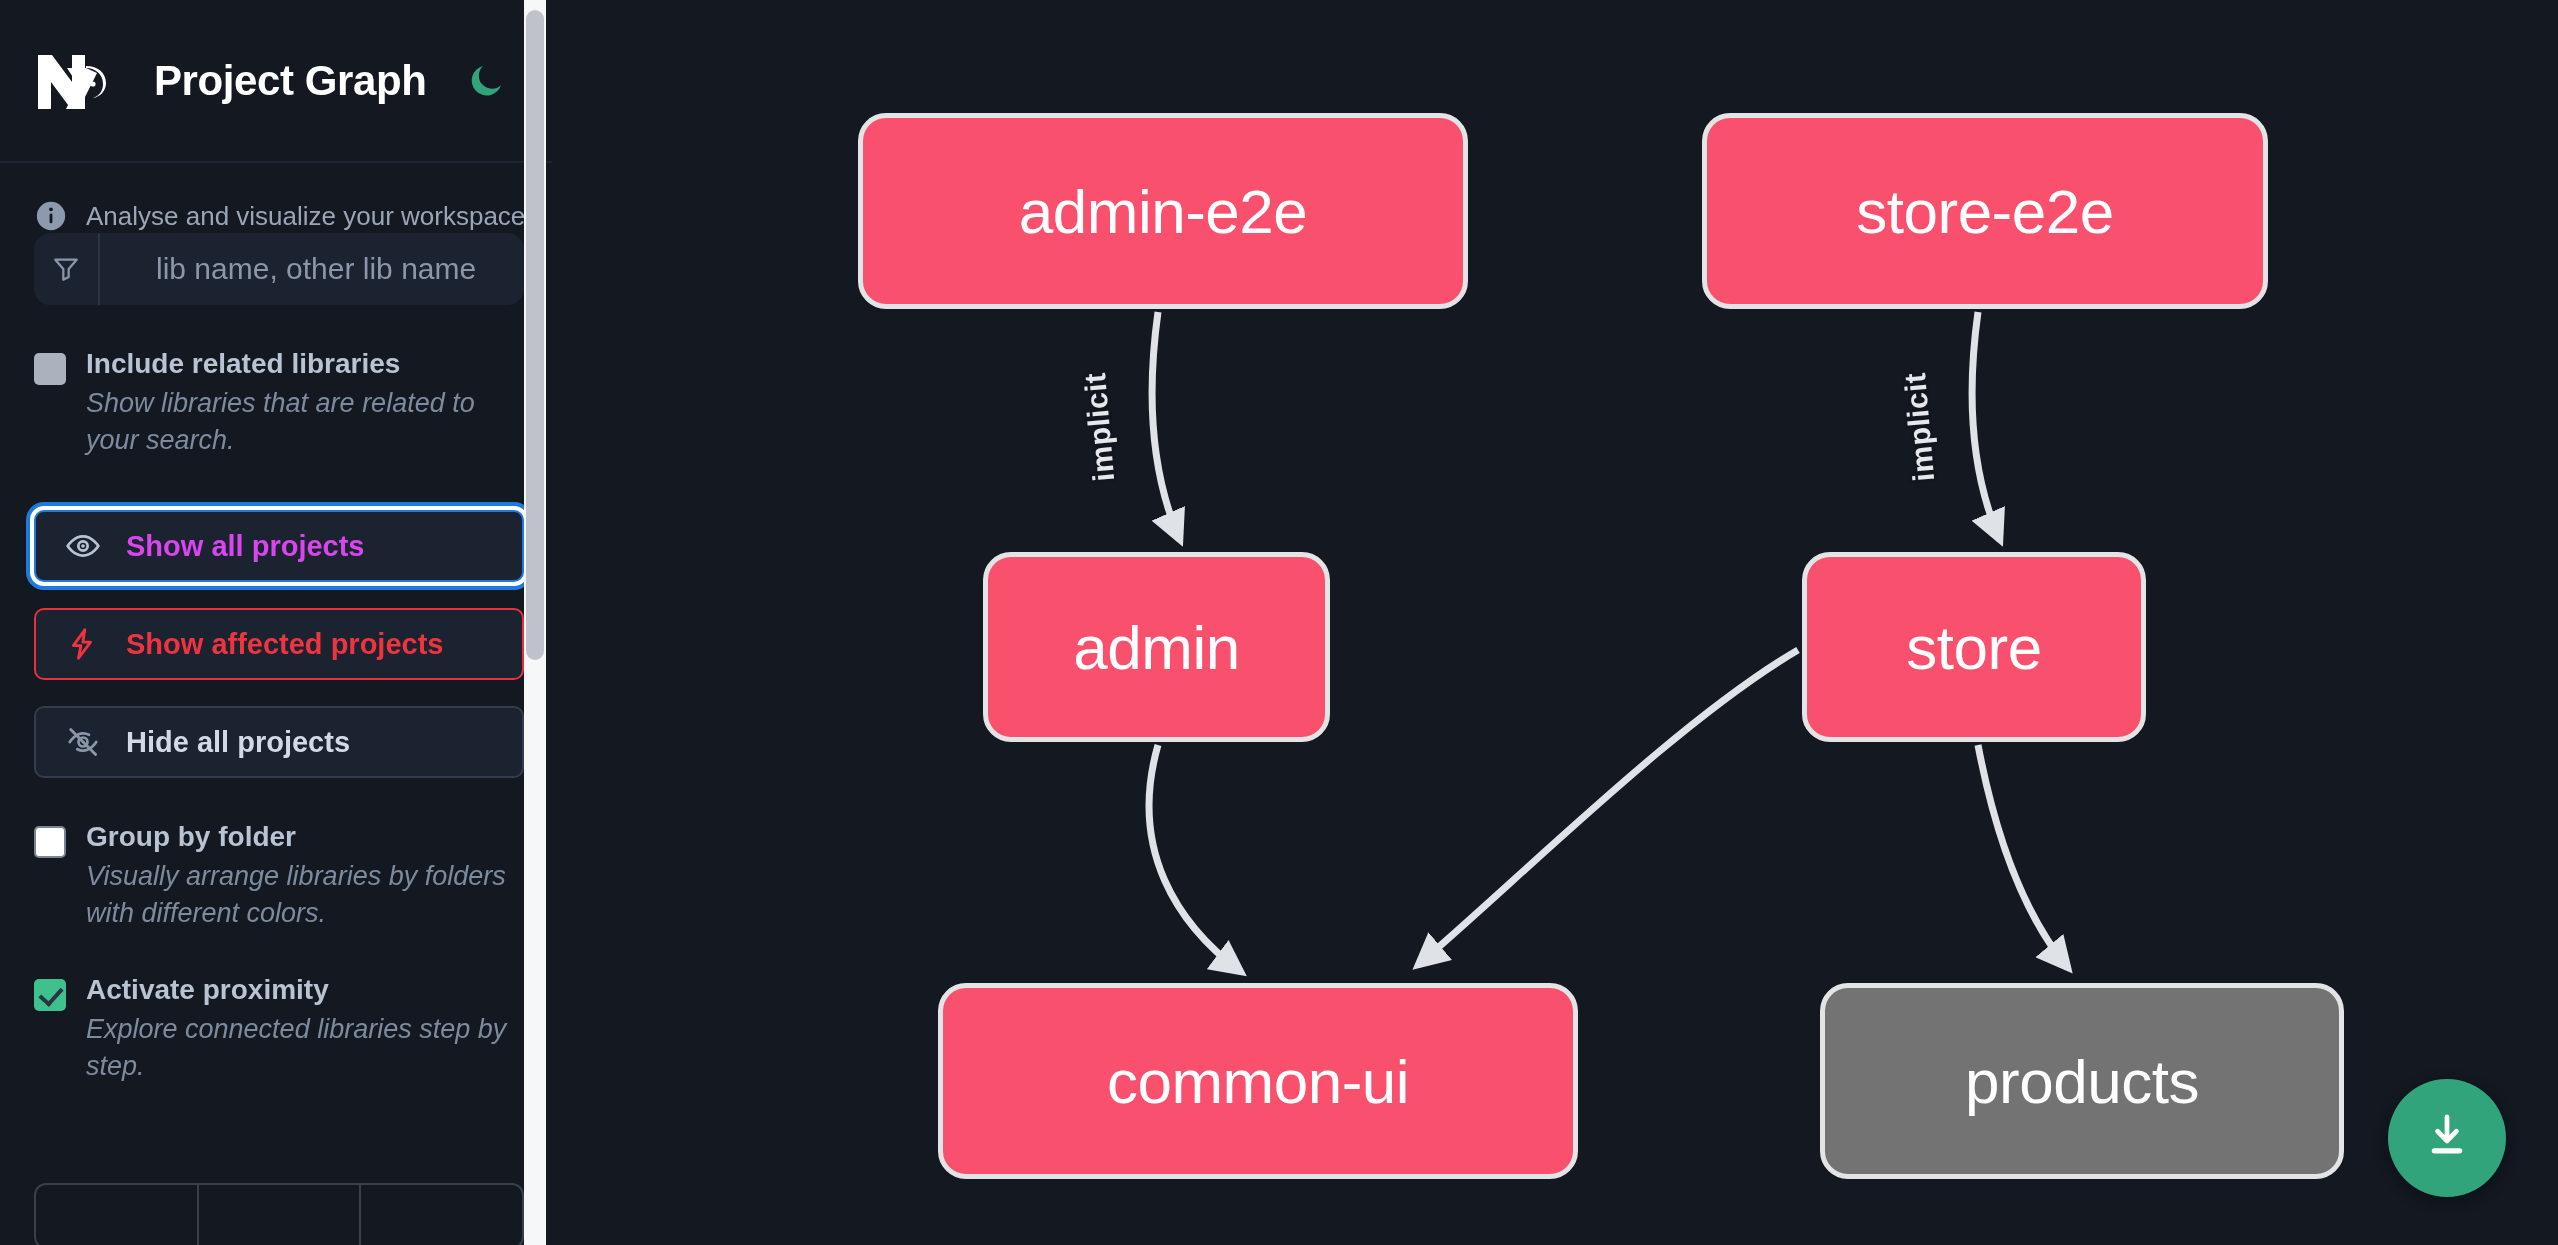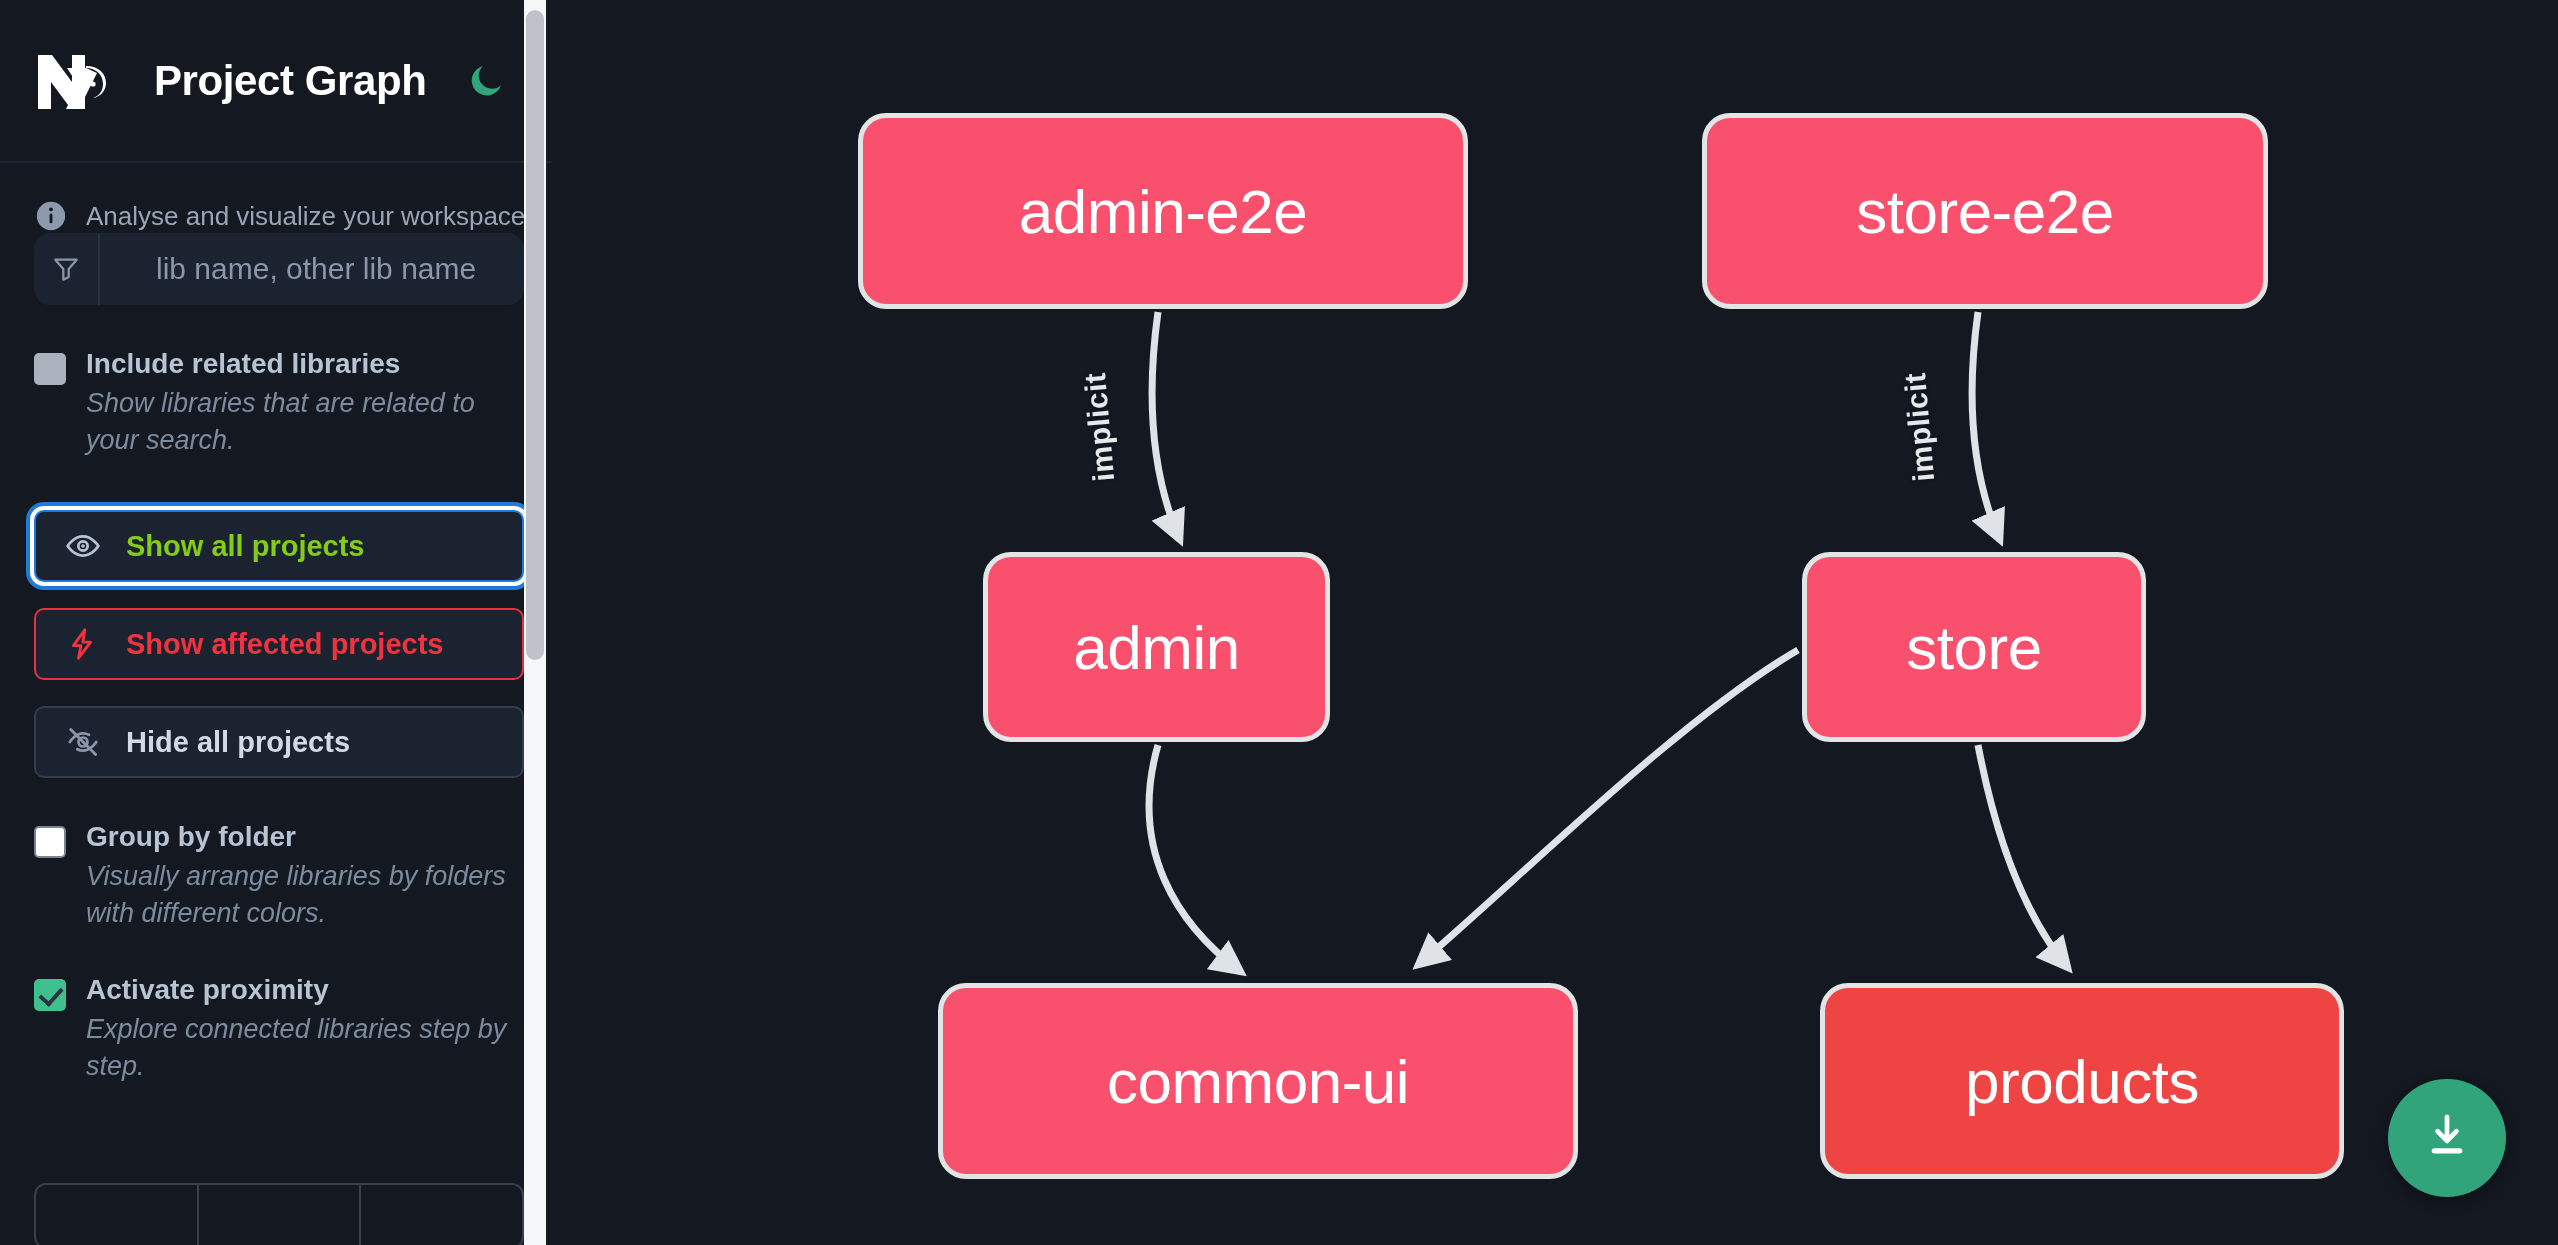--- a/index.html
+++ b/index.html
@@ -126,21 +126,21 @@
   .btn-stack { margin-top: 52px; display: flex; flex-direction: column; gap: 26px; }
   .pbtn {
     height: 72px;
     border-radius: 10px;
     display: flex; align-items: center;
     padding: 0 28px;
     gap: 24px;
     cursor: pointer;
     background: #1b2230;
     border: 2px solid #333d4d;
-    color: #84cc16;
+    color: #d946ef;
     font-size: 29px;
     font-weight: 700;
     white-space: nowrap;
   }
   .pbtn.focus {
     border-color: #1f7ae0;
     box-shadow: 0 0 0 4px #ffffff, 0 0 0 8px #1f7ae0;
   }
   .pbtn.danger { border-color: #e8303e; color: #f0343f; }
   .pbtn.dim { color: #d2dae6; }
@@ -196,21 +196,21 @@
     border-radius: 28px;
     border: 5px solid #e3e4e6;
     color: #ffffff;
     font-size: 62px;
     font-weight: 400;
     letter-spacing: -0.5px;
     white-space: nowrap;
     cursor: pointer;
   }
   .node.pink { background: #f9516d; }
-  .node.grey { background: #ef4444; }
+  .node.grey { background: #737373; }
 
   .edge-label {
     position: absolute;
     color: #e6e8ec;
     font-size: 30px;
     font-weight: 700;
     letter-spacing: 0.5px;
     transform-origin: center center;
     white-space: nowrap;
     text-shadow: 0 0 3px #131821, 0 0 3px #131821;

